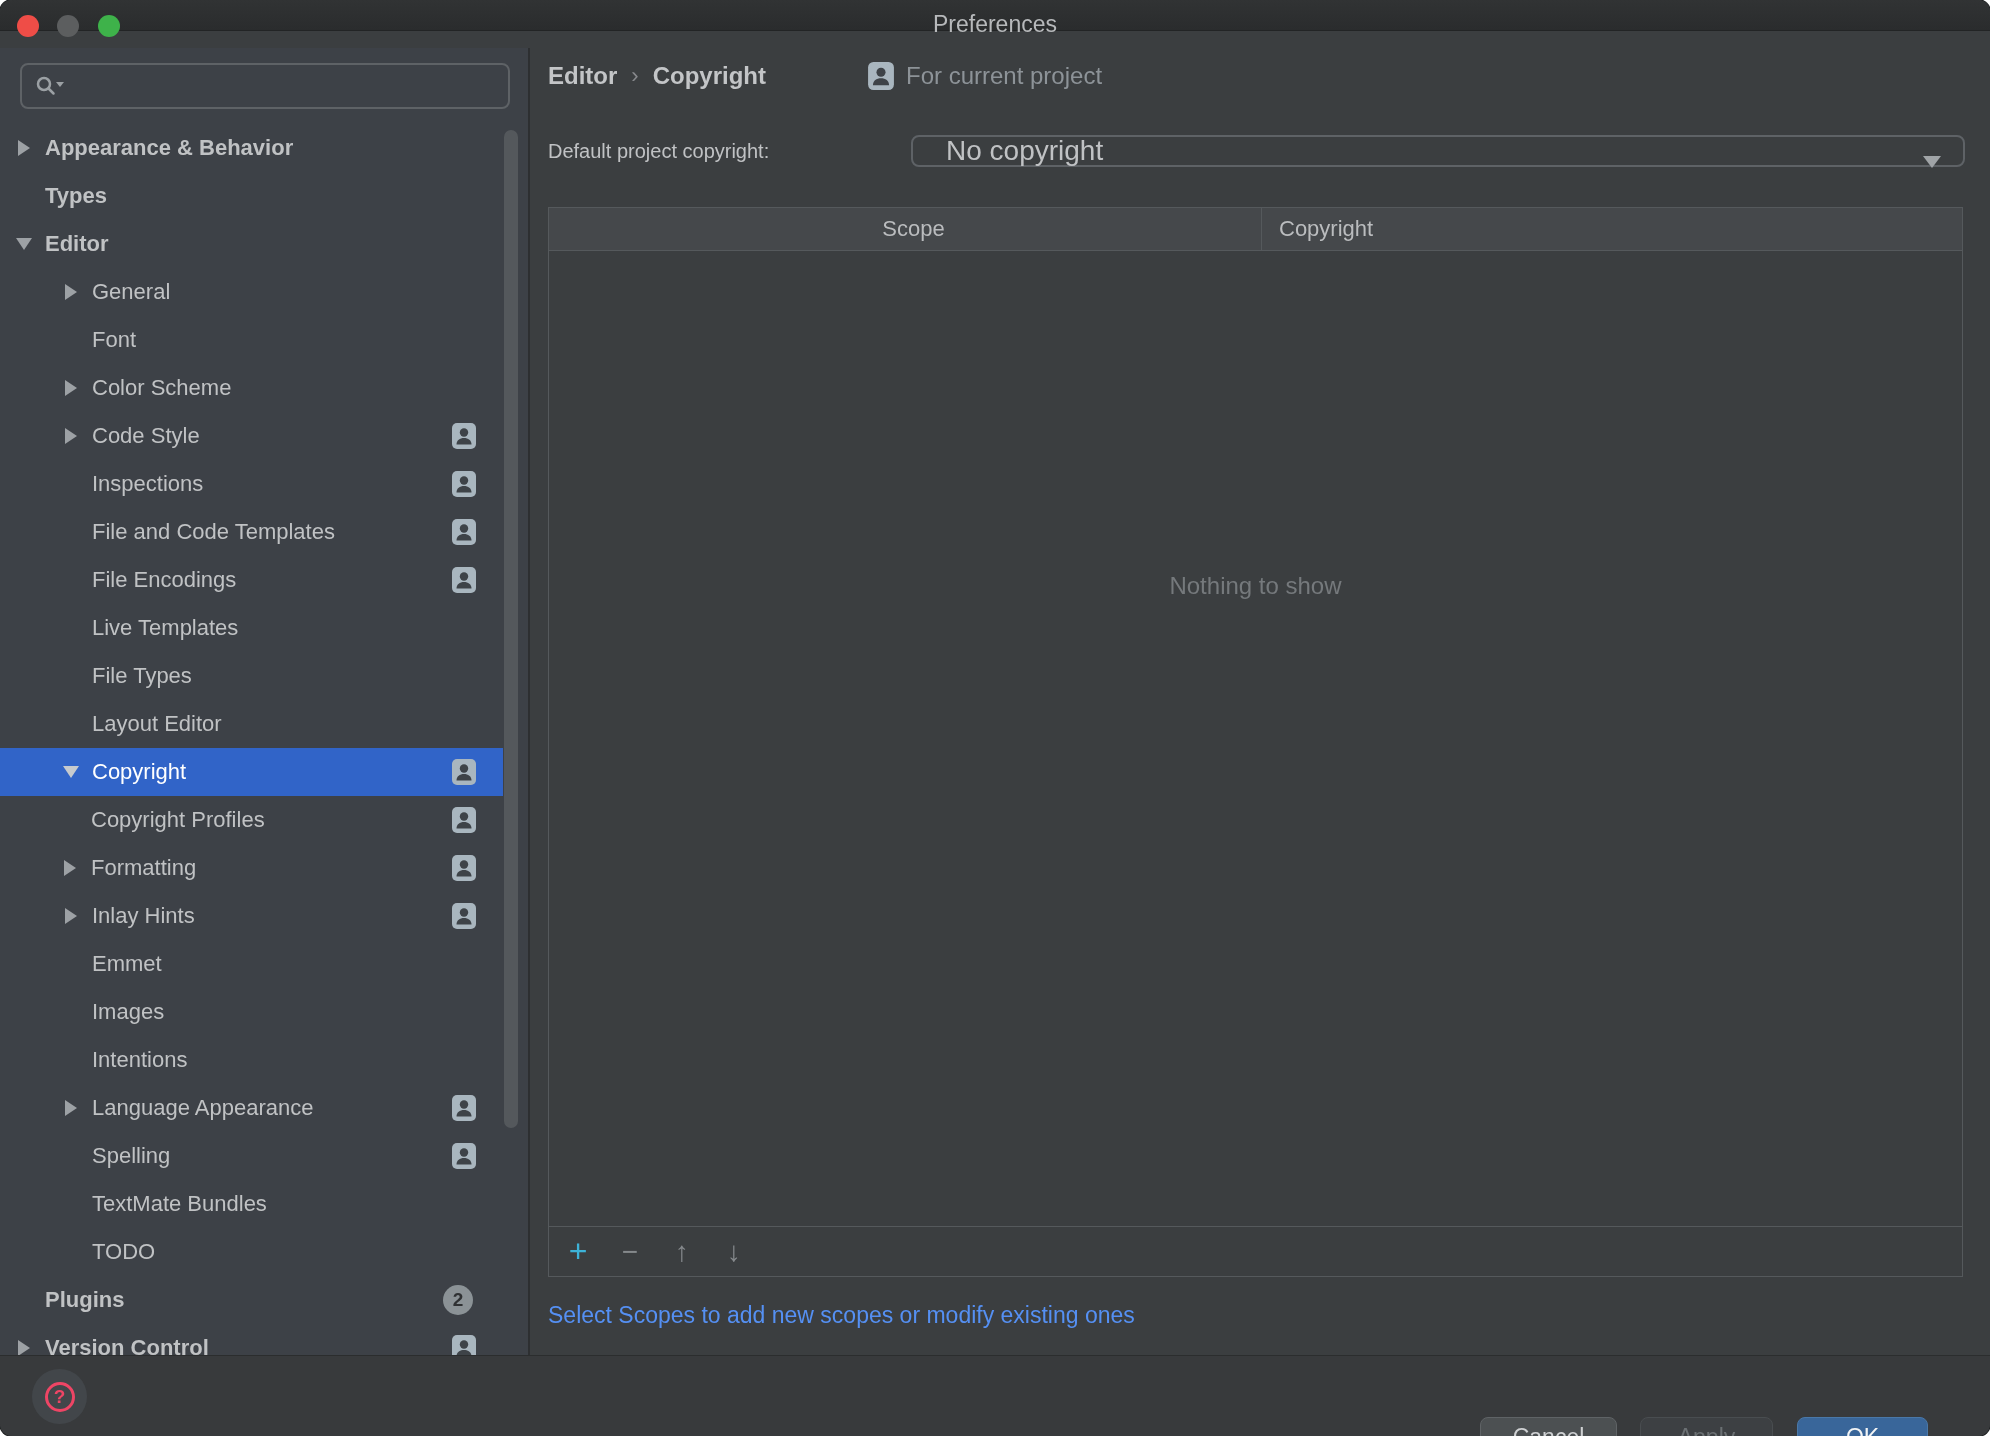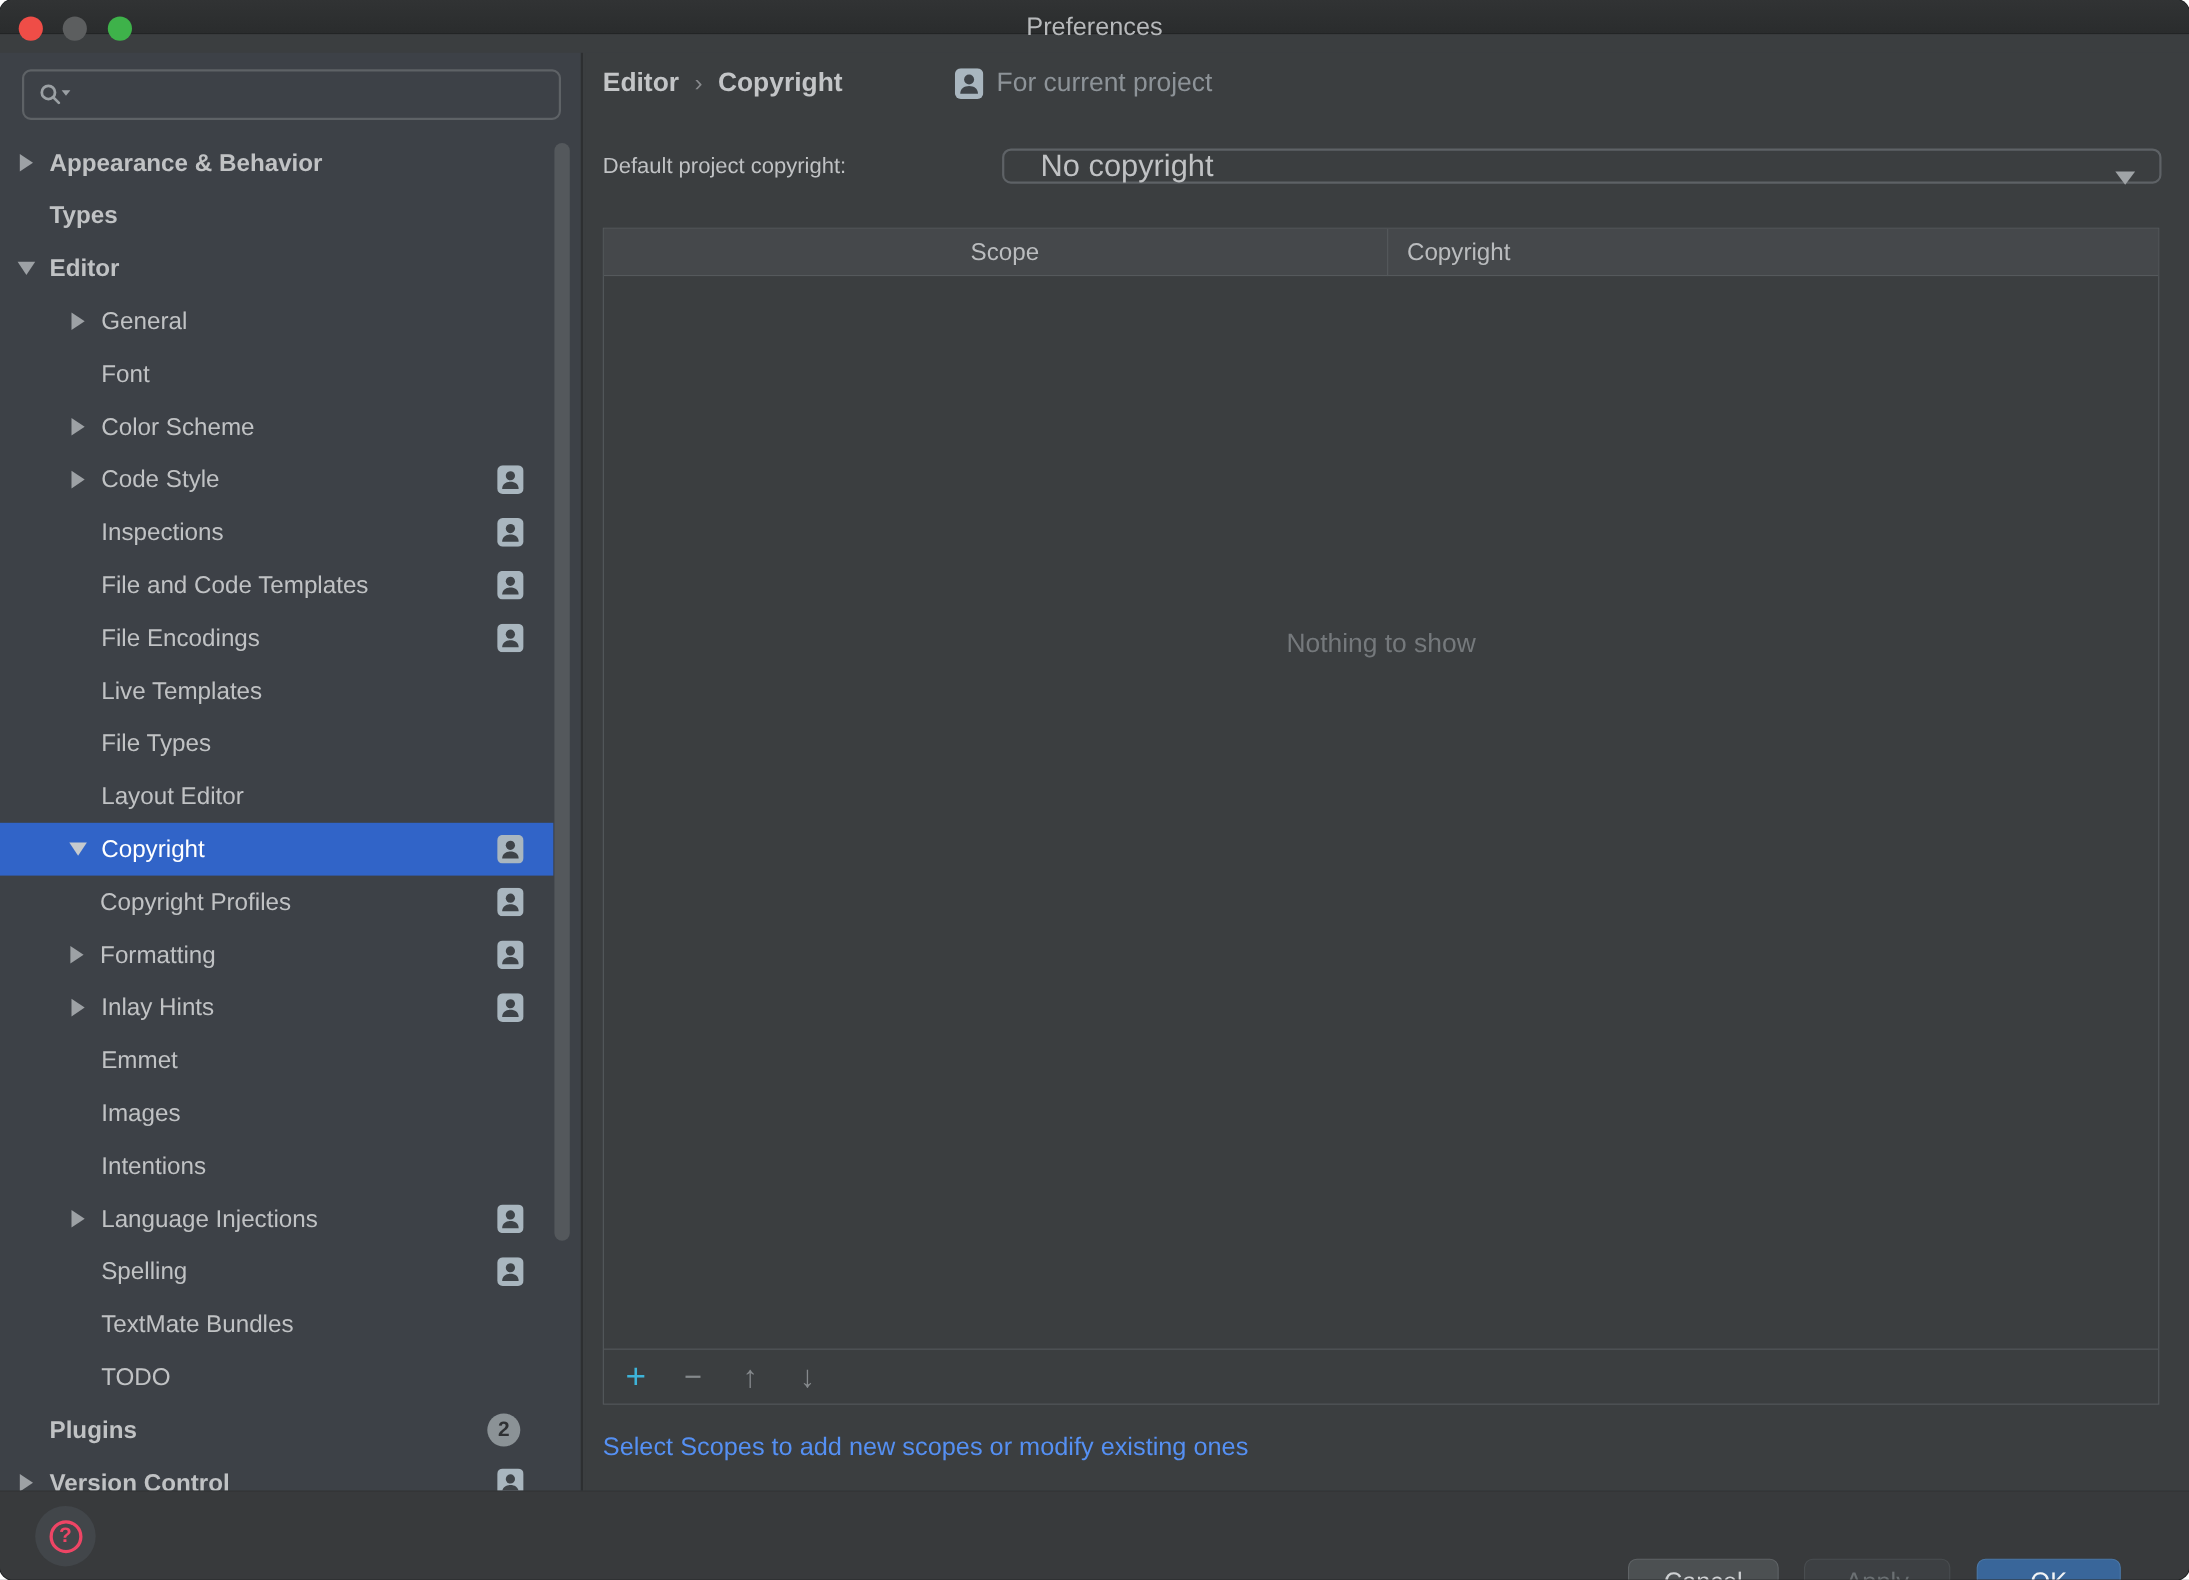--- a/index.html
+++ b/index.html
@@ -213,21 +213,21 @@
         <div class="row lvl2">
           <span class="arrow"></span>
           <span>Images</span>
         </div>
         <div class="row lvl2">
           <span class="arrow"></span>
           <span>Intentions</span>
         </div>
         <div class="row lvl2">
           <span class="arrow collapsed"></span>
-          <span>Language Injections</span>
+          <span>Language Appearance</span>
           <svg class="pbadge" viewBox="0 0 24 26">
             <rect x="0" y="0" width="24" height="26" rx="5" fill="#a9b6bf"></rect>
             <circle cx="12" cy="9.5" r="4.2" fill="#3e4348"></circle>
             <path d="M4.5 21.5 C4.5 17.3 7.8 15 12 15 C16.2 15 19.5 17.3 19.5 21.5 Z" fill="#3e4348"></path>
           </svg>
         </div>
         <div class="row lvl2">
           <span class="arrow"></span>
           <span>Spelling</span>
           <svg class="pbadge" viewBox="0 0 24 26">

